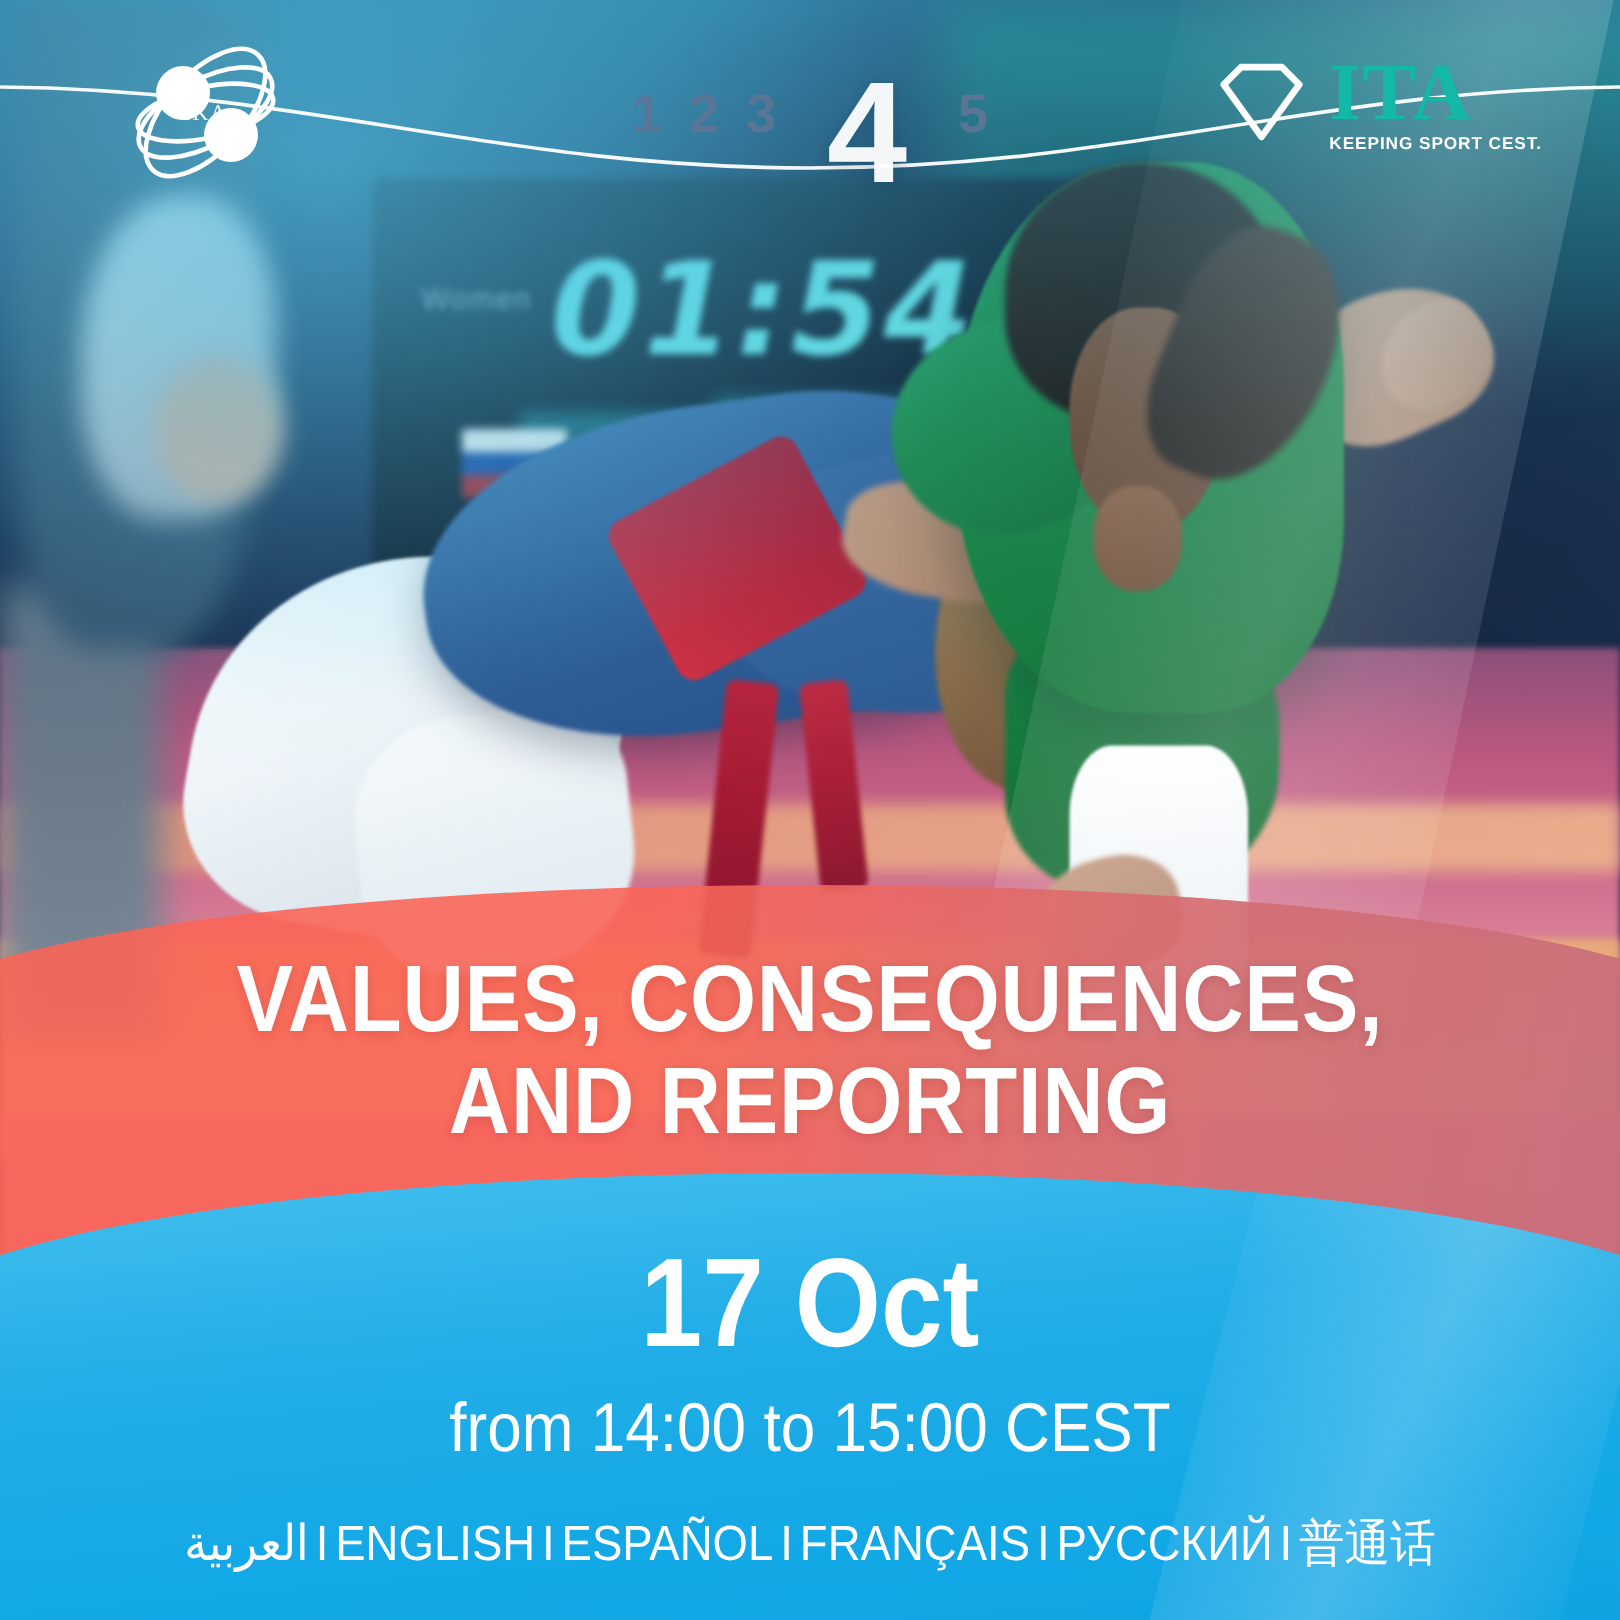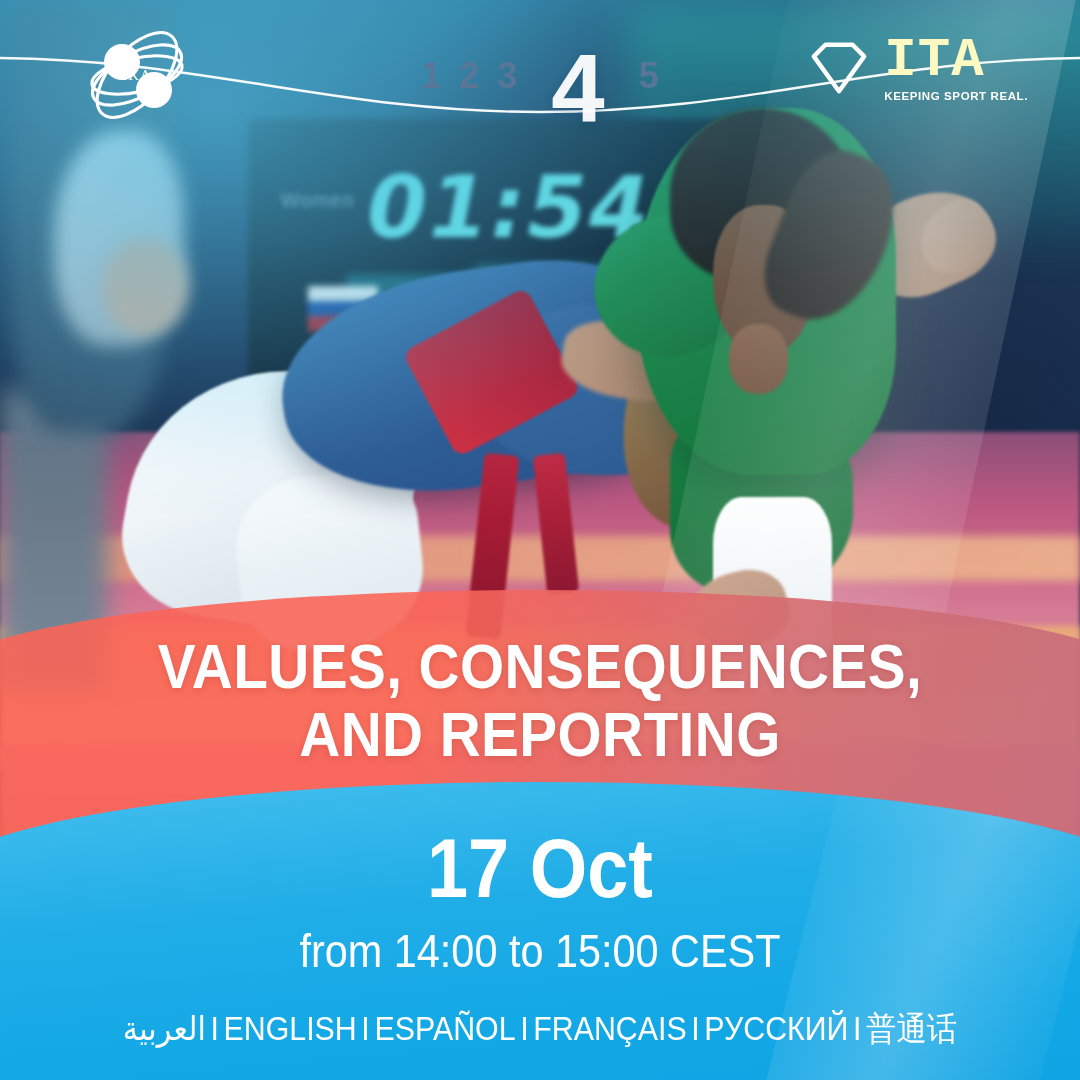--- a/index.html
+++ b/index.html
@@ -234,22 +234,22 @@
   
   .header{ position:absolute; left:0; top:0; width:100%; height:160px; }
 
   .curve-line{ position:absolute; left:0; top:0; width:100%; height:160px; }
 
   .logo-ika{ position:absolute; left:72px; top:18px; width:130px; height:115px; }
   .logo-ita{ position:absolute; right:52px; top:34px; display:flex; align-items:center; gap:14px; }
   .ita-mark{ width:62px; height:62px; }
   .ita-text{ display:flex; flex-direction:column; align-items:flex-start; line-height:1; }
   .ita-name{
-    font-size:54px; font-weight:700; color:#fef9c3; letter-spacing:1px;
-    font-family:Liberation Mono, monospace;
+    font-size:54px; font-weight:700; color:#14b8a6; letter-spacing:1px;
+    font-family:Liberation Serif, serif;
   }
   .ita-tag{
     font-size:11.5px; font-weight:700; color:#fff; letter-spacing:.6px;
     margin-top:3px;
   }
 
   .series-label{
     position:absolute; left:0; right:0; top:22px; text-align:center;
     font-size:27px; font-weight:700; color:#ffffff; letter-spacing:4.5px;
     font-family:"Liberation Sans", sans-serif;
@@ -394,21 +394,21 @@
       <circle cx="82" cy="72" r="18" fill="#ffffff"></circle>
       <text x="65" y="62" text-anchor="middle" fill="#ffffff" font-family="Liberation Serif, serif" font-size="15" letter-spacing="1">IKA</text>
     </svg>
 
     <div class="logo-ita">
       <svg class="ita-mark" viewBox="0 0 64 64">
         <path d="M6 20 L18 8 L46 8 L58 20 L32 56 Z" fill="none" stroke="#ffffff" stroke-width="4.6" stroke-linejoin="round"></path>
       </svg>
       <div class="ita-text">
         <div class="ita-name">ITA</div>
-        <div class="ita-tag">KEEPING SPORT REAL.</div>
+        <div class="ita-tag">KEEPING SPORT CEST.</div>
       </div>
     </div>
 
 
     <div class="series-nums">
       <span class="num">1</span>
       <span class="num">2</span>
       <span class="num">3</span>
       <span class="num active">4</span>
       <span class="num">5</span>

